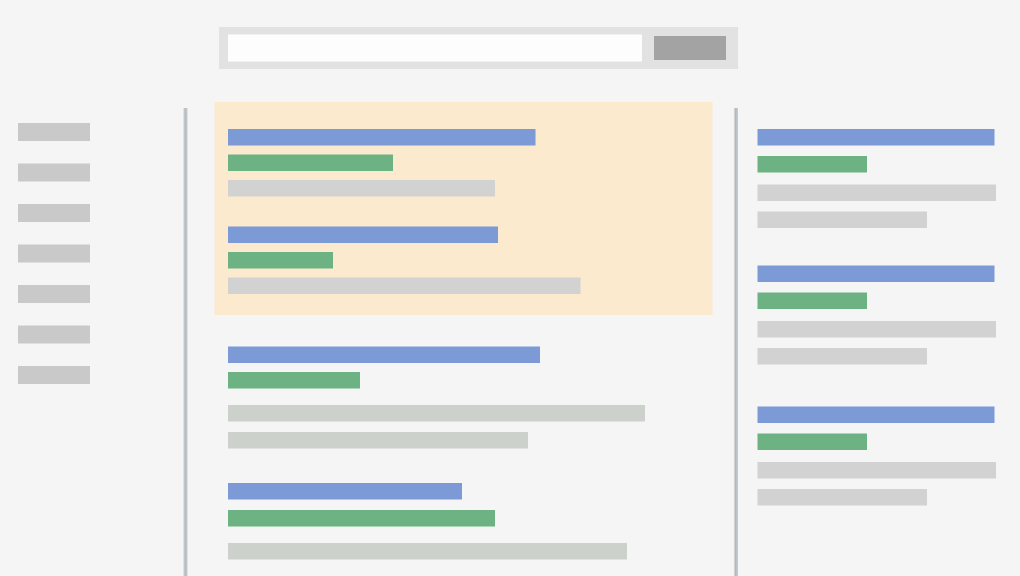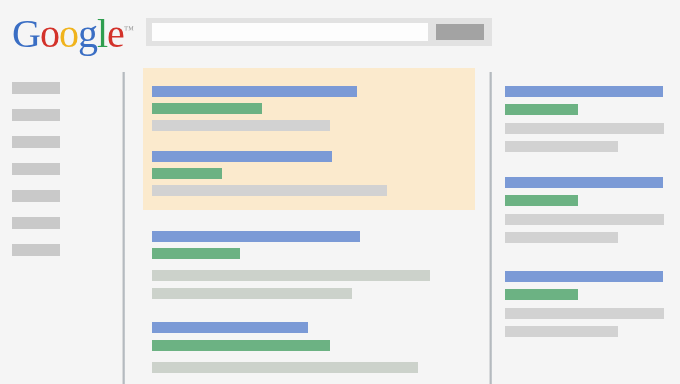--- a/index.html
+++ b/index.html
@@ -105,23 +105,20 @@
   }
 
   
   #right-col { position: absolute; left: 492px; top: 0; width: 188px; height: 384px; }
 </style>
 </head>
 <body>
 
 <div id="header">
 
-  <div id="logo">
-    <span class="l-b">G</span><span class="l-r">o</span><span class="l-y">o</span><span class="l-b">g</span><span class="l-g">l</span><span class="l-r">e</span><span class="tm">™</span>
-  </div>
 
   <div id="searchbar">
     <input id="search-input" type="text" placeholder="" style="">
     <button id="search-button"></button>
   </div>
 
 </div>
 
 <div class="divider" id="divider-left" style="left: 122px; top: 72px; height: 312px;"></div>
 <div class="divider" id="divider-right" style="left: 489px; top: 72px; height: 312px;"></div>

